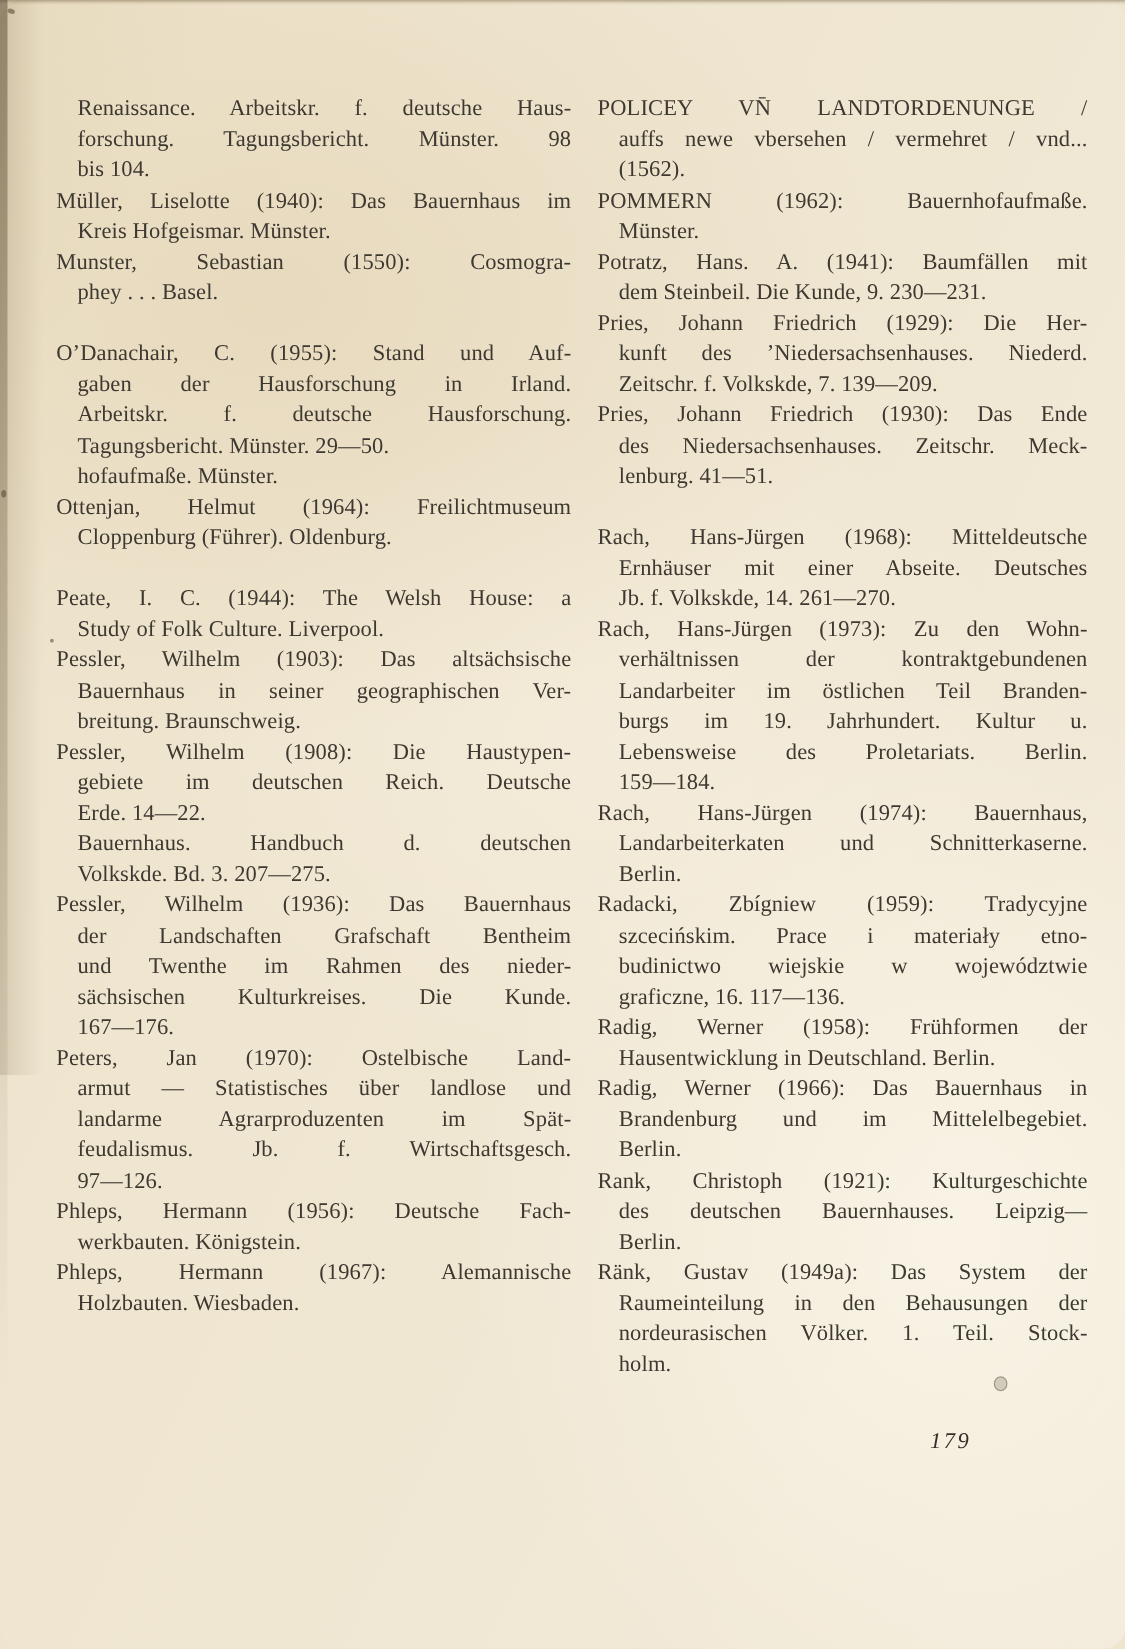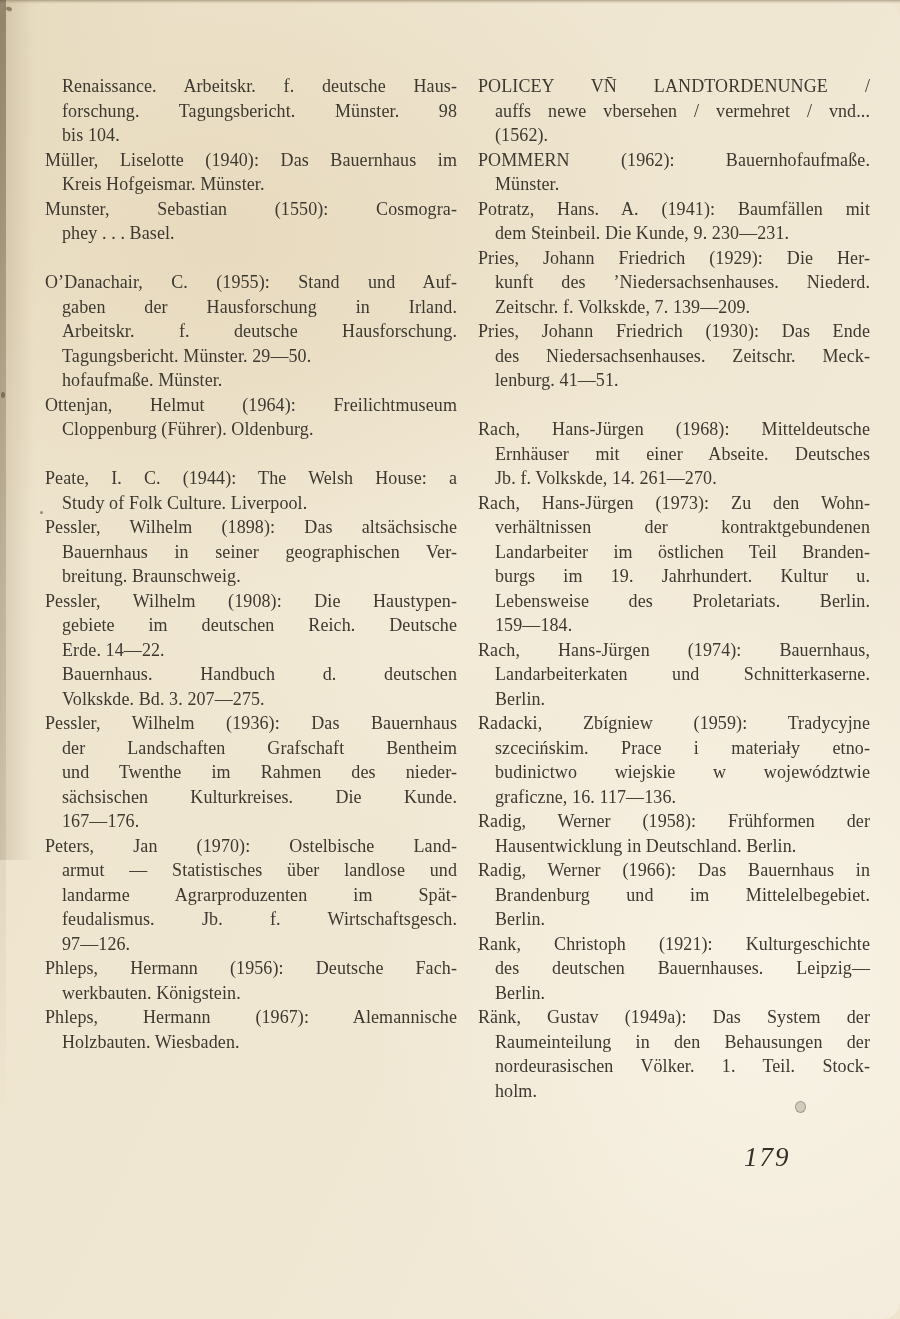--- a/index.html
+++ b/index.html
@@ -57,21 +57,21 @@
   .entry.gap { margin-top: 24.5px; }
   .entry .line { text-align: justify; text-align-last: justify; }
   .entry .line.last { text-align-last: left; }
   .entry .line.first { margin-left: -17px; }
   .entry.cont .line.first { margin-left: 0; }
   .page-number {
     position: absolute;
     left: 744px;
     top: 1142px;
     font-style: italic;
-    font-size: 27px;
+    font-size: 18px;
     letter-spacing: 2px;
     color: #332f27;
   }
   .speck {
     position: absolute;
     border-radius: 50%;
     background: rgba(80,68,50,0.55);
   }
   .speck.s1 { left: 6px;   top: 7px;    width: 6px; height: 4px; transform: rotate(20deg); }
   .speck.s2 { left: 40px;  top: 511px;  width: 3px; height: 3px; }
@@ -112,21 +112,21 @@
       </div>
       <div class="entry">
         <div class="line first">Ottenjan, Helmut (1964): Freilichtmuseum</div>
         <div class="line last">Cloppenburg (Führer). Oldenburg.</div>
       </div>
       <div class="entry gap">
         <div class="line first">Peate, I. C. (1944): The Welsh House: a</div>
         <div class="line last">Study of Folk Culture. Liverpool.</div>
       </div>
       <div class="entry">
-        <div class="line first">Pessler, Wilhelm (1898): Das altsächsische</div>
+        <div class="line first">Pessler, Wilhelm (1903): Das altsächsische</div>
         <div class="line">Bauernhaus in seiner geographischen Ver-</div>
         <div class="line last">breitung. Braunschweig.</div>
       </div>
       <div class="entry">
         <div class="line first">Pessler, Wilhelm (1908): Die Haustypen-</div>
         <div class="line">gebiete im deutschen Reich. Deutsche</div>
         <div class="line last">Erde. 14—22.</div>
       </div>
       <div class="entry">
         <div class="line">Bauernhaus. Handbuch d. deutschen</div>

